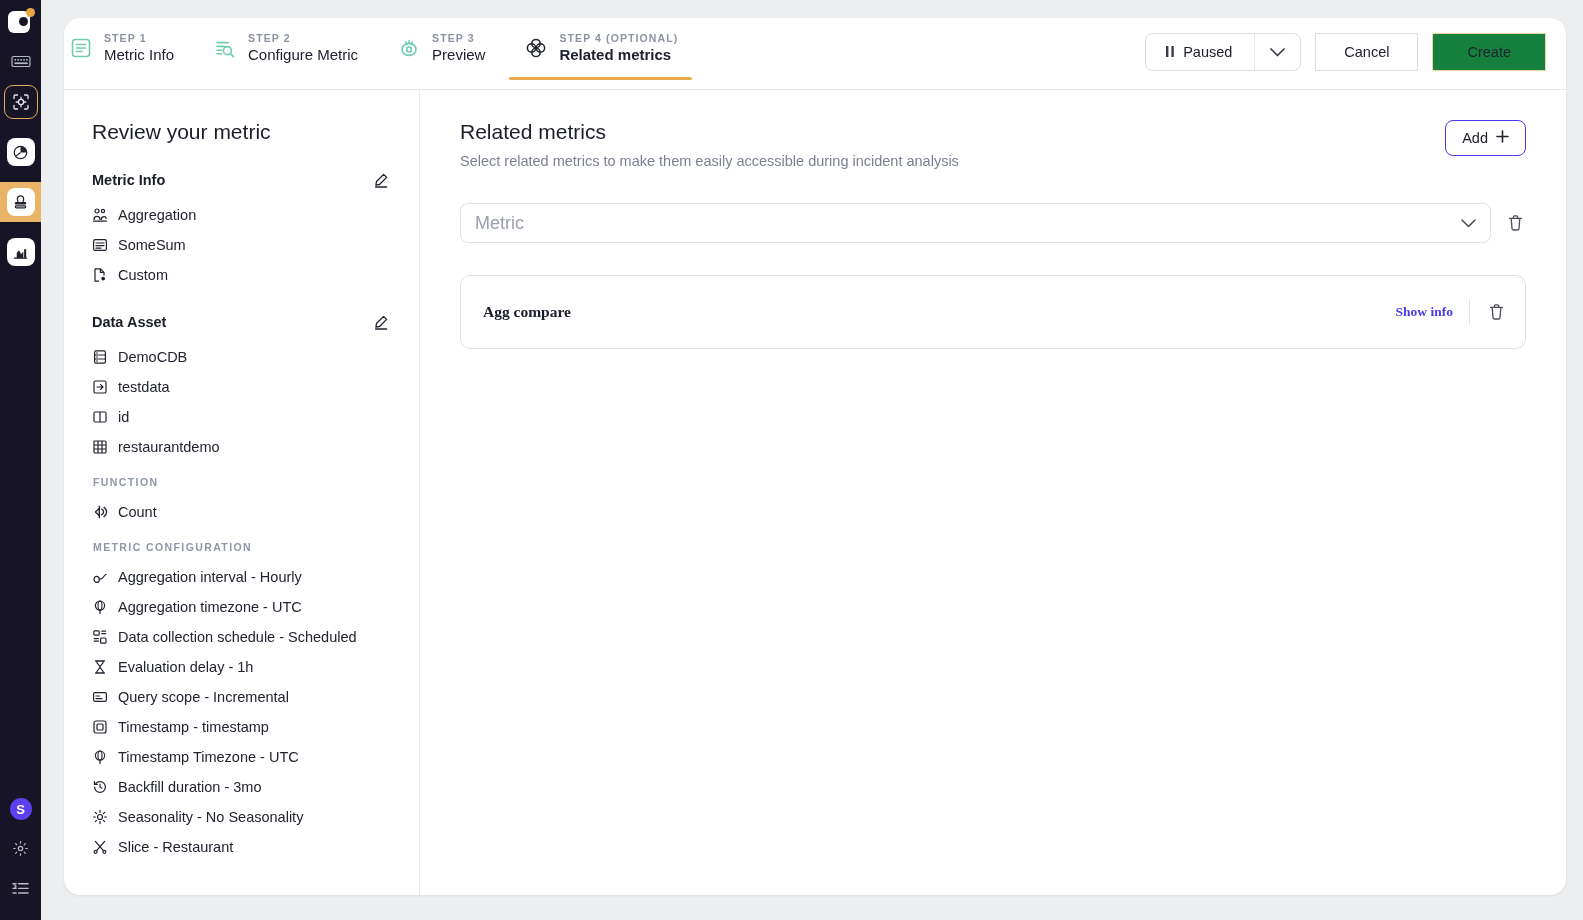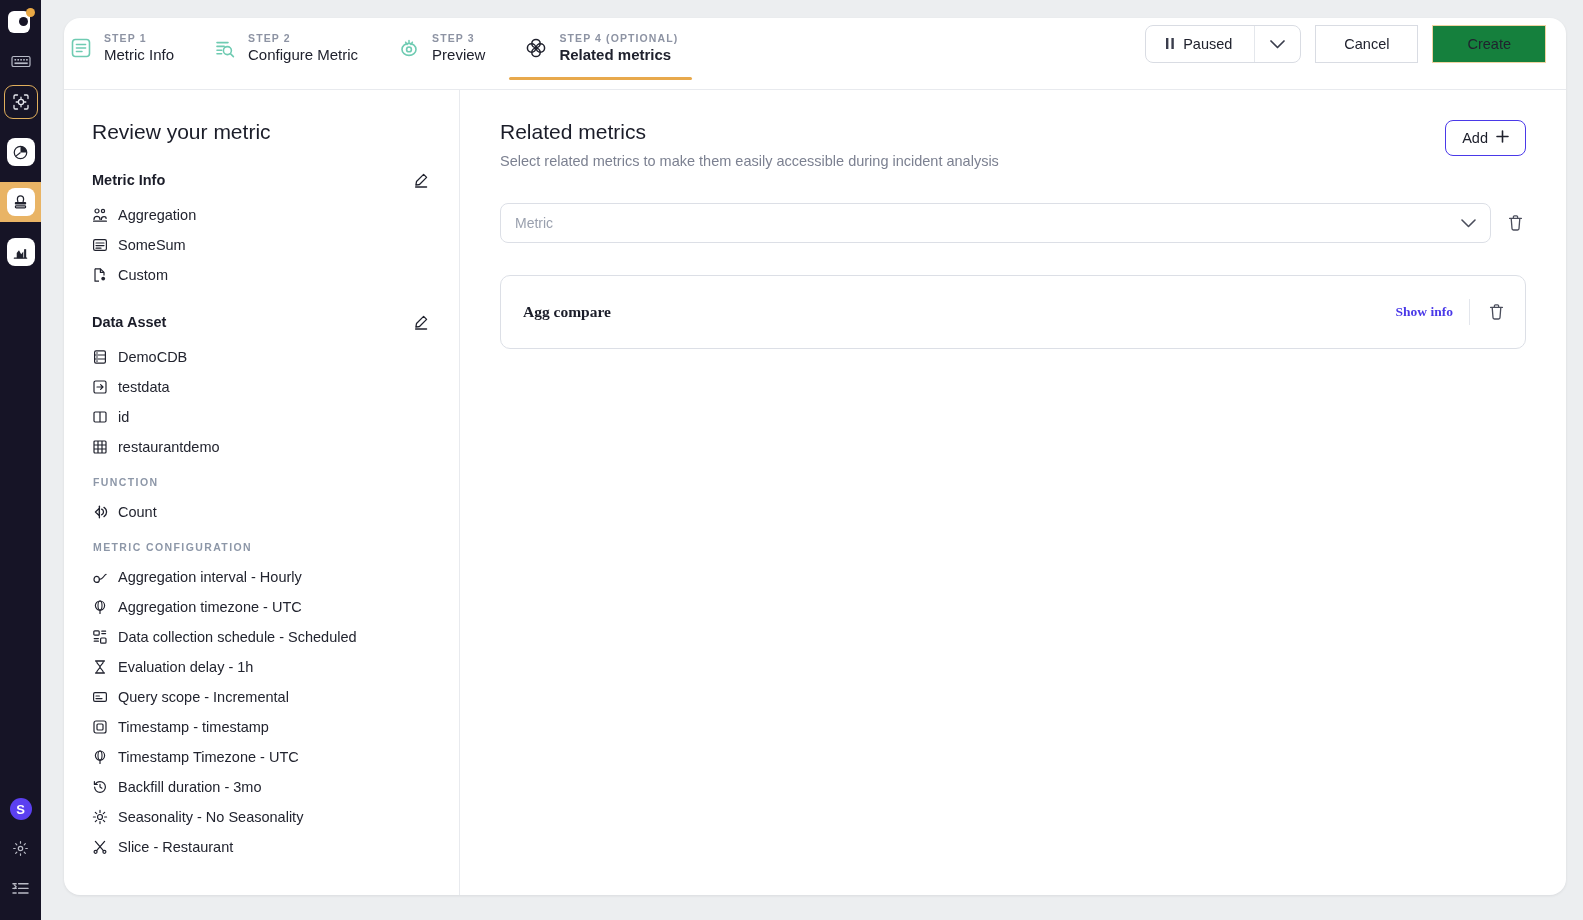--- a/index.html
+++ b/index.html
@@ -94,21 +94,21 @@
     font-weight: 600; text-transform: uppercase;
   }
   .step-label { font-size: 15px; color: #20222e; }
   .step.current .step-label { font-weight: bold; }
   .step.current::after {
     content: ""; position: absolute; left: -14px; right: -14px; bottom: 0;
     height: 3px; background: #e8a94c; border-radius: 2px;
   }
 
   .header-actions {
-    position: absolute; right: 20px; top: 0;
+    position: absolute; right: 20px; top: 8px;
     height: 52px; display: flex; align-items: center; gap: 14px;
   }
   .btn {
     font-family: "Liberation Sans", sans-serif;
     font-size: 14.5px; color: #20222e;
     background: #fff; border: 1px solid #d9dce3;
     border-radius: 0; cursor: pointer;
     height: 38px; display: flex; align-items: center; justify-content: center;
   }
   .pause-group { display: flex; align-items: stretch; height: 38px;
@@ -116,21 +116,21 @@
   .pause-main { display: flex; align-items: center; gap: 8px;
     padding: 0 22px 0 20px; font-size: 14.5px; color: #20222e; cursor: pointer; }
   .pause-caret { width: 46px; border-left: 1px solid #e4e7ec;
     display:flex; align-items:center; justify-content:center; cursor: pointer; }
   .btn-cancel { padding: 0 28px; }
   .btn-create { padding: 0 34px; background: #15803d; border-color: #f0d3a1; }
 
   
   #card-body { display: flex; height: 805px; }
   #review-pane {
-    width: 396px; flex: none;
+    width: 356px; flex: none;
     border-right: 1px solid #e8eaee;
     padding: 30px 28px 0 28px;
     overflow: hidden;
   }
   #pane-title { font-size: 21px; color: #1b1d29; font-weight: normal; margin-bottom: 26px; }
 
   .group-head {
     display: flex; align-items: center; justify-content: space-between;
     margin-bottom: 10px; margin-top: 22px;
   }
@@ -162,21 +162,21 @@
     font-size: 14.5px; cursor: pointer;
     font-family: "Liberation Sans", sans-serif;
   }
   #metric-select-row { display: flex; align-items: center; gap: 14px; margin-top: 34px; }
   #metric-select {
     flex: 1 1 auto; height: 40px;
     border: 1px solid #dcdfe6; border-radius: 8px;
     background: #fff; display: flex; align-items: center;
     padding: 0 14px; cursor: pointer;
   }
-  #metric-select .placeholder { flex: 1 1 auto; font-size: 14px; color: #9aa0ae; }
+  #metric-select .placeholder { flex: 1 1 auto; font-size: 18px; color: #9aa0ae; }
   .trash-btn { cursor: pointer; line-height: 0; padding: 2px; }
 
   #metric-card {
     margin-top: 32px;
     border: 1px solid #dcdfe6; border-radius: 10px;
     height: 74px; display: flex; align-items: center;
     padding: 0 18px 0 22px;
     font-family: Liberation Serif, serif;
   }
   #metric-card-name { flex: 1 1 auto; font-size: 15.5px; font-weight: bold; color: #1b1d29; }

